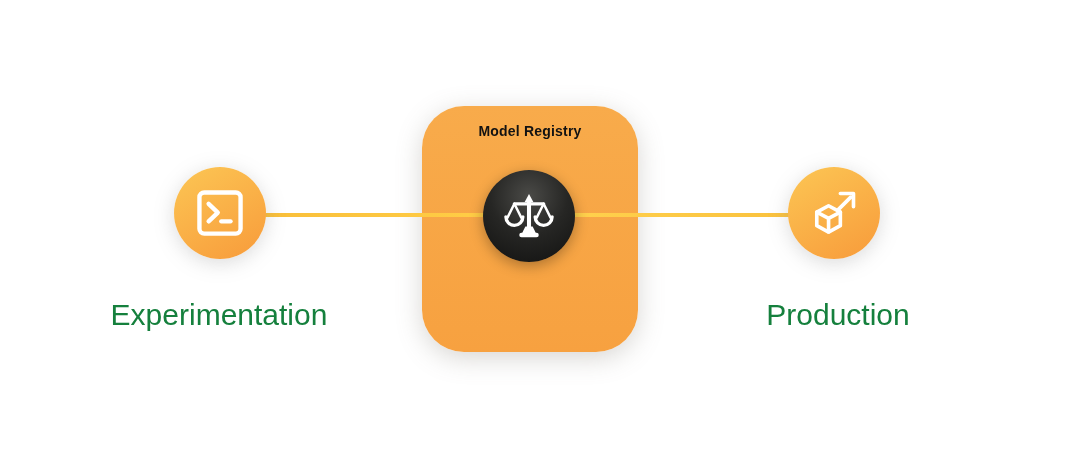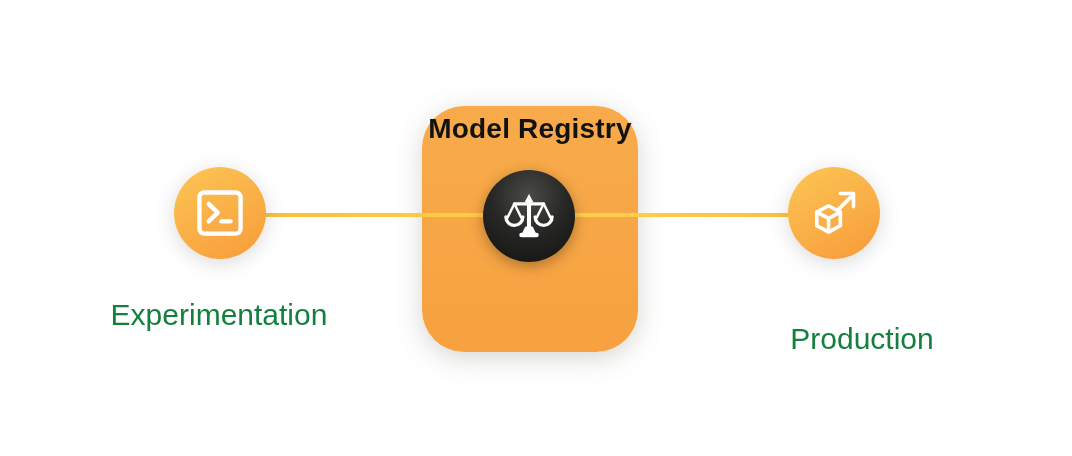--- a/index.html
+++ b/index.html
@@ -31,23 +31,23 @@
     left: 422px;
     top: 106px;
     width: 216px;
     height: 246px;
     border-radius: 42px;
     background: linear-gradient(180deg, #f8ab4b 0%, #f7a140 100%);
     box-shadow: 0 6px 26px rgba(125, 120, 110, 0.30);
     z-index: 1;
   }
   .registry-title {
-    padding-top: 7px;
+    padding-top: 17px;
     text-align: center;
-    font-size: 28px;
+    font-size: 14px;
     font-weight: 600;
     color: #121212;
     letter-spacing: 0.2px;
   }
   .node {
     position: absolute;
     width: 92px;
     height: 92px;
     border-radius: 50%;
     background: linear-gradient(150deg, #fcc654 0%, #f89f3d 90%);
@@ -78,21 +78,21 @@
     top: 296px;
     transform: translateX(-50%);
     font-size: 30px;
     line-height: 38px;
     color: #15803d;
     white-space: nowrap;
     z-index: 4;
   }
   .label-exp     { left: 219px; }
   .label-staging { left: 529px; }
-  .label-prod    { left: 862px; margin-top: 24px; }
+  .label-prod    { left: 838px; }
   .icon-svg { display: block; }
 </style>
 </head>
 <body>
 
 <div class="canvas">
 
   <div class="connector"></div>
 
   <div class="registry-card">

